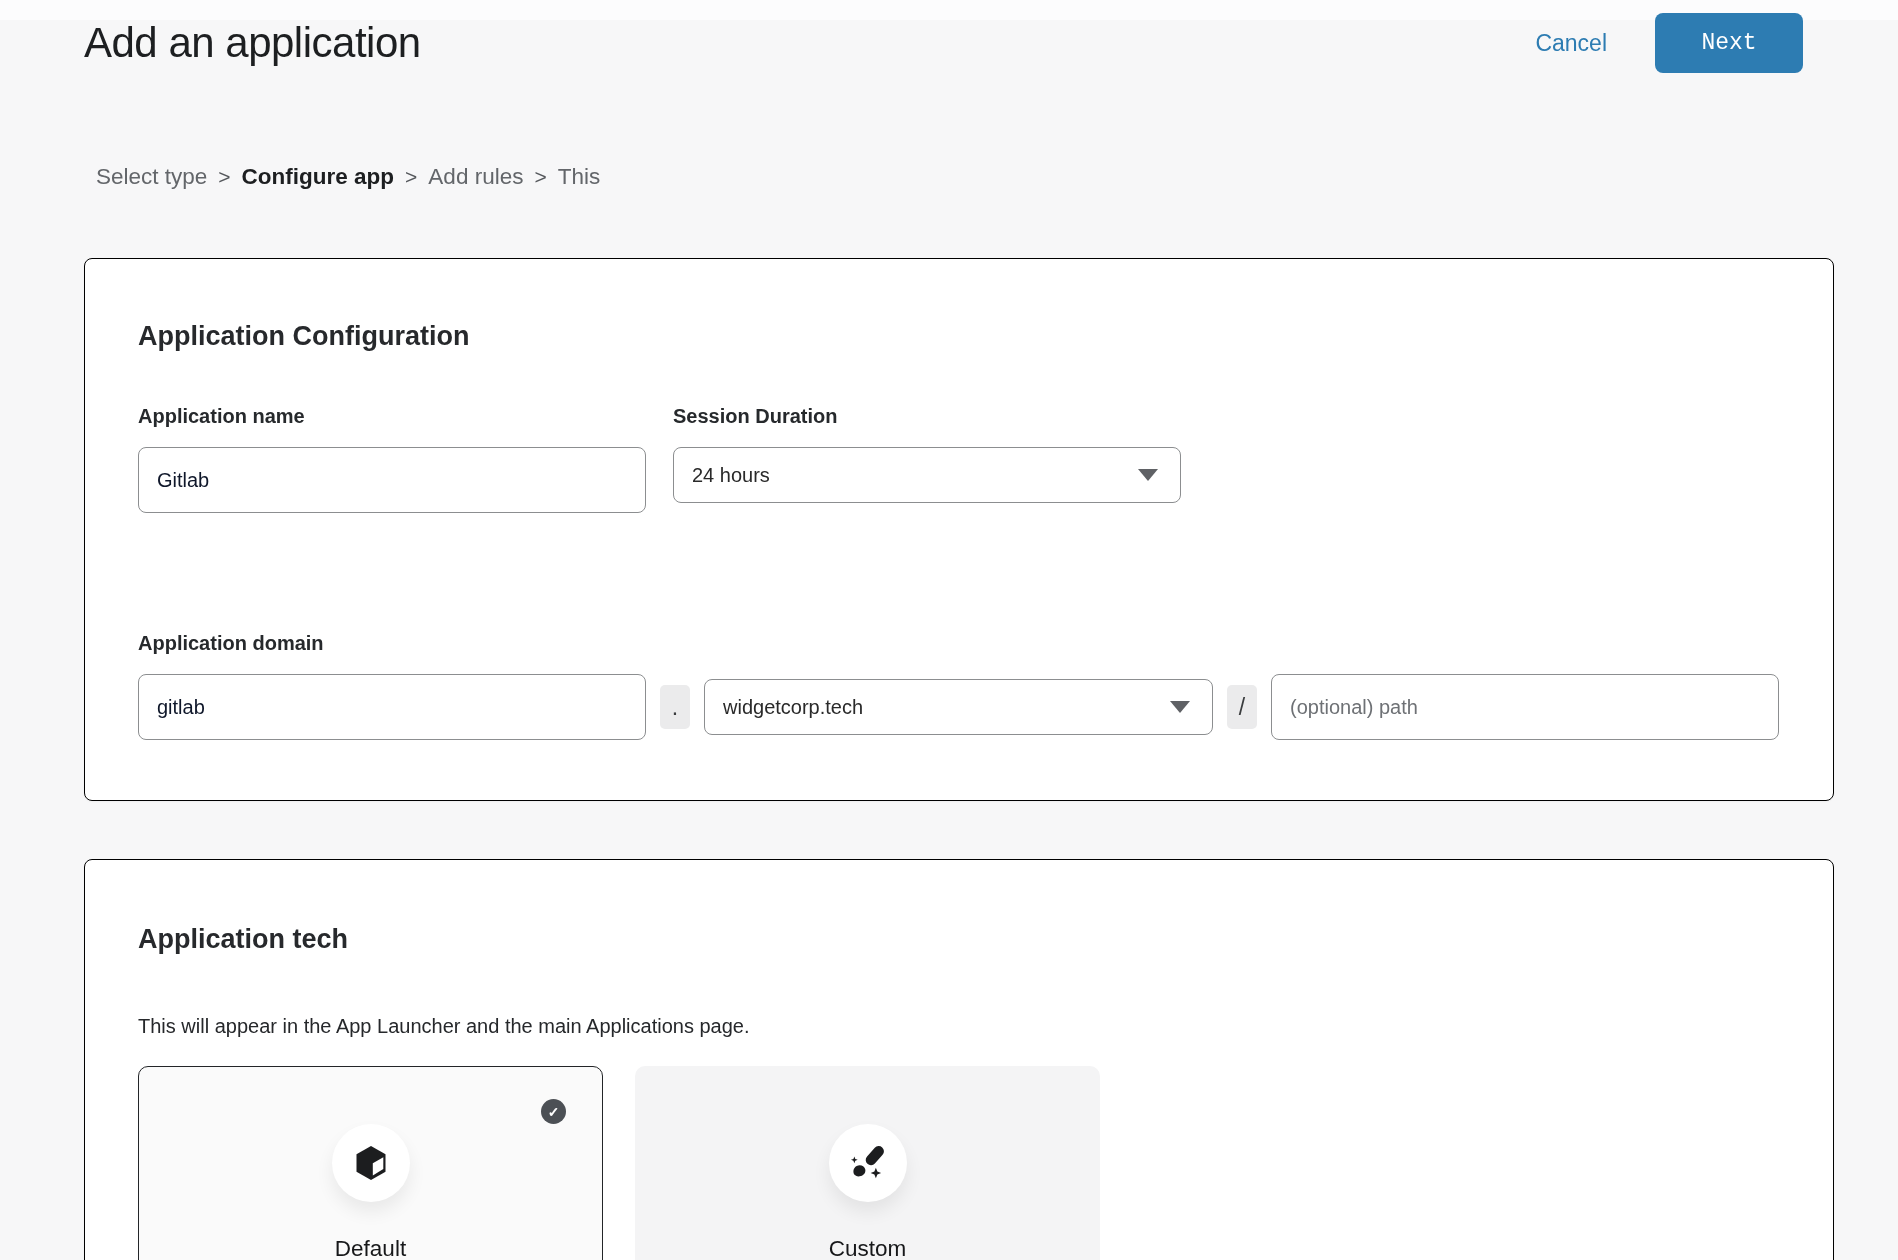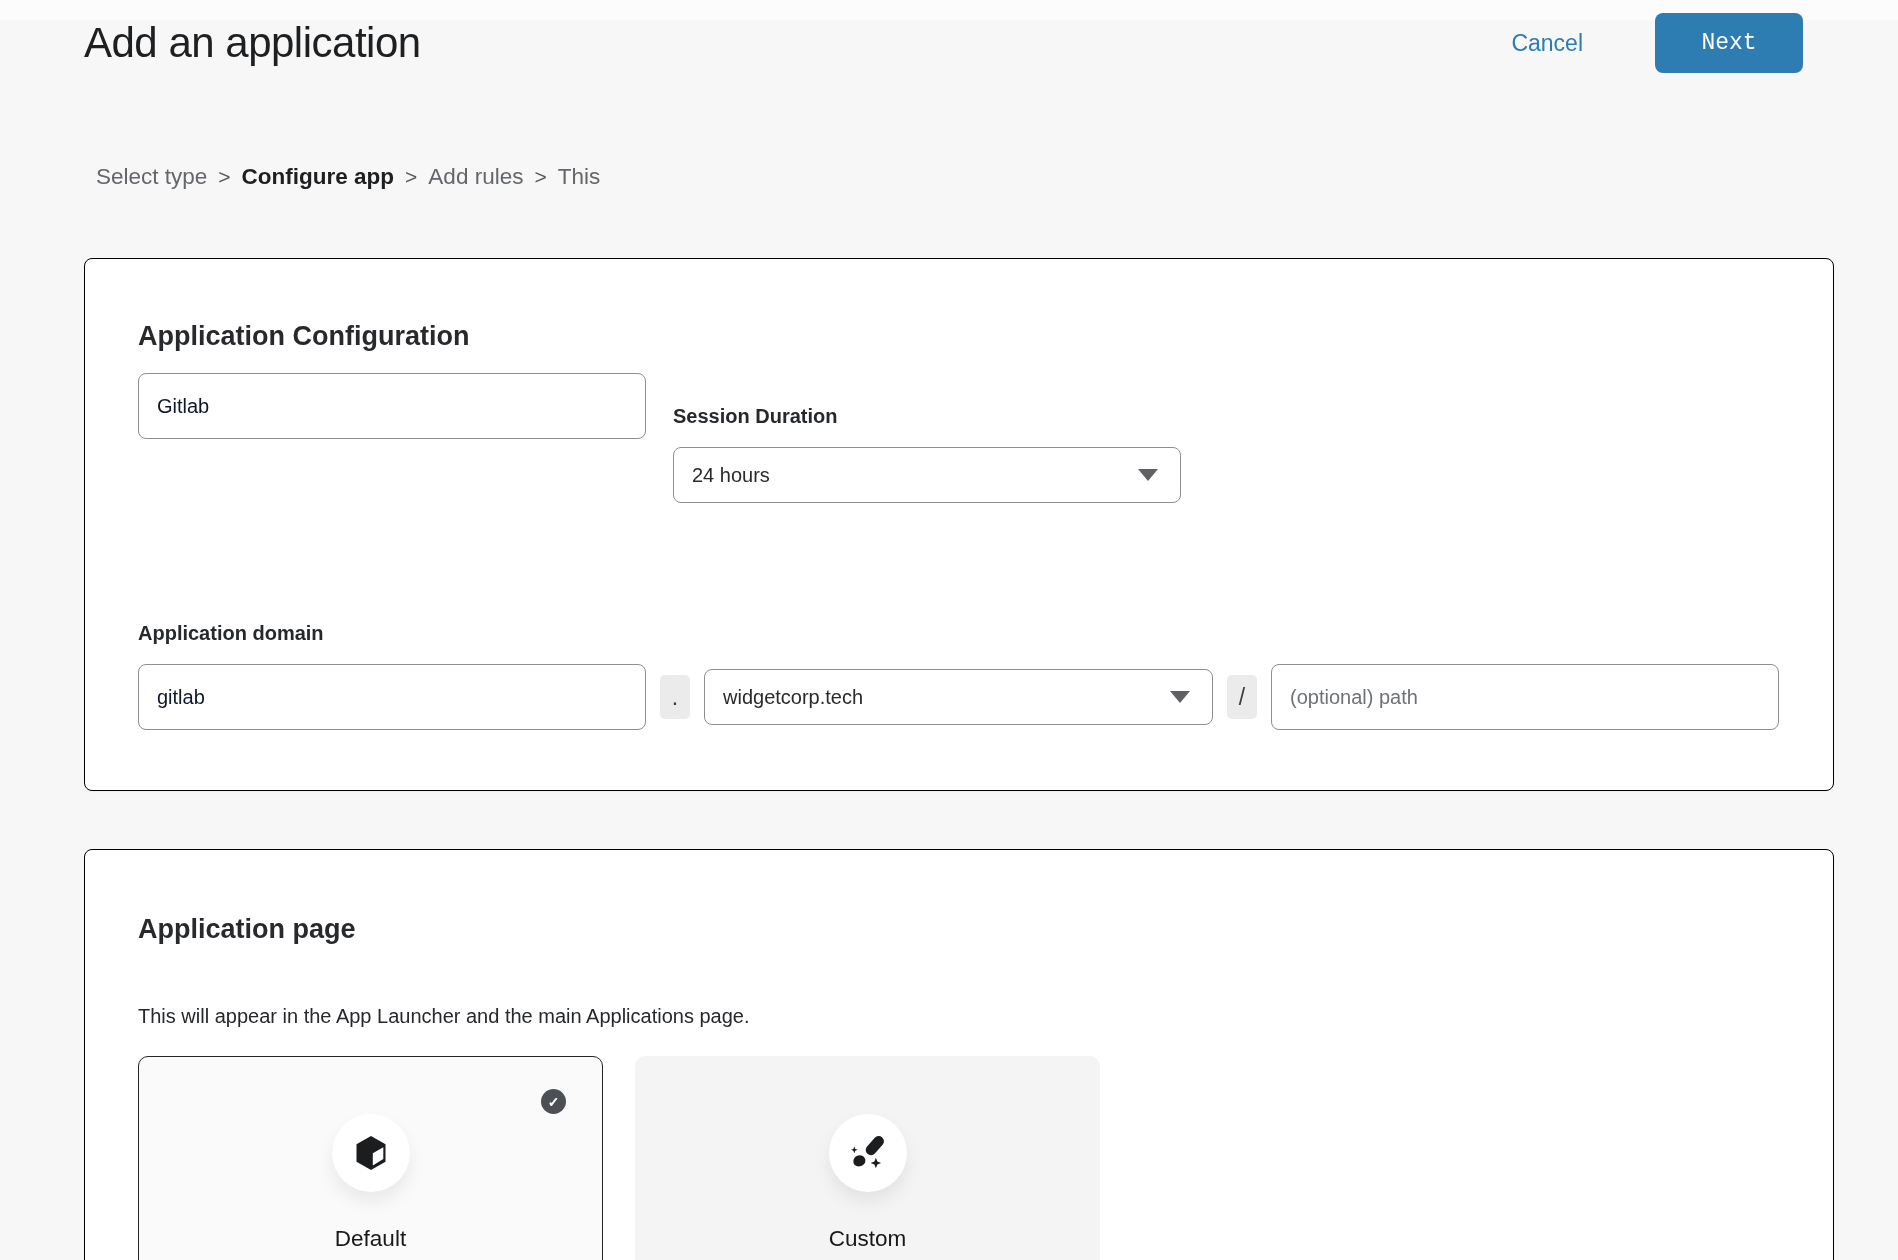--- a/index.html
+++ b/index.html
@@ -17,21 +17,21 @@
   
   .header {
     position:relative;
     display:flex; align-items:center;
     padding:0 95px 0 84px;
     height:86px;
   }
   .page-title {
     font-size:42px; font-weight:400; letter-spacing:-0.5px; color:#1d1f21;
   }
-  .header-actions { margin-left:auto; display:flex; align-items:center;gap:24px; }
+  .header-actions { margin-left:auto; display:flex; align-items:center; }
   .cancel-link {
     font-size:23px; color:#2d7cb2; cursor:pointer; background:none; border:none;
     font-family:inherit;
   }
   .next-button {
     margin-left:48px;
     width:148px; height:60px;
     background:#2d7cb2; color:#ffffff;
     font-size:23px; font-family:Liberation Mono, monospace;
     border:none; border-radius:8px; cursor:pointer;
@@ -152,20 +152,21 @@
   <span class="crumb">Add rules</span>
   <span class="crumb-sep">&gt;</span>
   <span class="crumb">This</span>
 </div>
 
 <div class="card card-config">
   <h2 class="section-heading">Application Configuration</h2>
 
   <div class="fields-row">
     <div class="field-col">
+      <div class="field-label">Application name</div>
       <input class="text-input" type="text" value="Gitlab" style="">
     </div>
     <div class="field-col">
       <div class="field-label">Session Duration</div>
       <div class="select-box">
         <span>24 hours</span>
         <span class="caret-down"></span>
       </div>
     </div>
   </div>
@@ -177,21 +178,21 @@
     <div class="select-box select-domain">
       <span>widgetcorp.tech</span>
       <span class="caret-down"></span>
     </div>
     <div class="sep-box">/</div>
     <input class="text-input" type="text" placeholder="(optional) path" style="">
   </div>
 </div>
 
 <div class="card card-logo">
-  <h2 class="section-heading">Application page</h2>
+  <h2 class="section-heading">Application tech</h2>
   <div class="logo-desc">This will appear in the App Launcher and the main Applications page.</div>
 
   <div class="logo-tiles">
 
     <div class="logo-tile selected">
       <div class="check-badge">✓</div>
       <div class="icon-circle">
         <svg width="40" height="40" viewBox="0 0 40 40">
           <polygon points="20,3 34.5,11.3 34.5,28.7 20,37 5.5,28.7 5.5,11.3" fill="#1c1d1f"></polygon>
           <polygon points="21.8,20.2 32.3,14.3 32.3,26.1 21.8,32.4" fill="#ffffff"></polygon>

